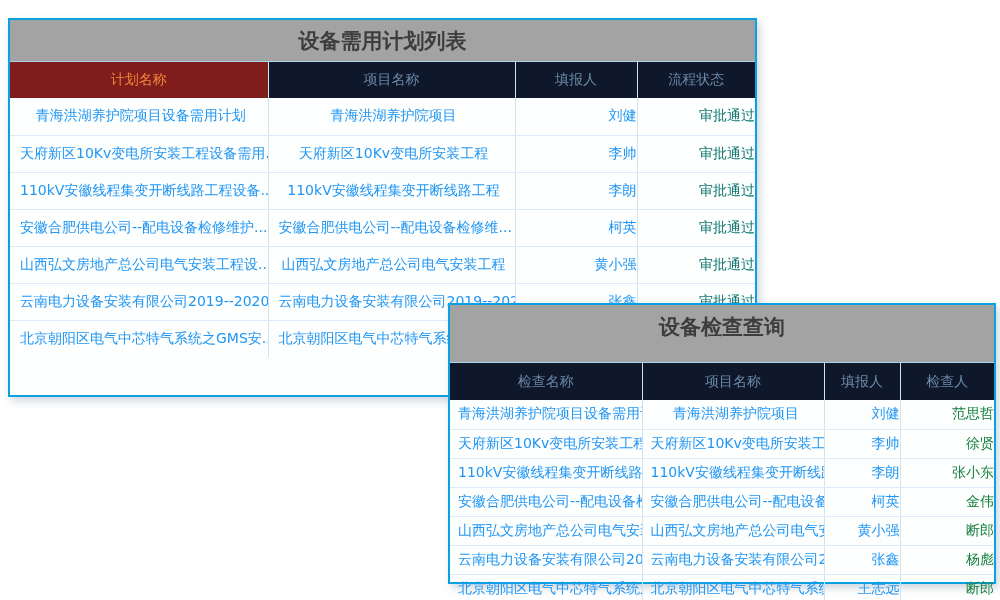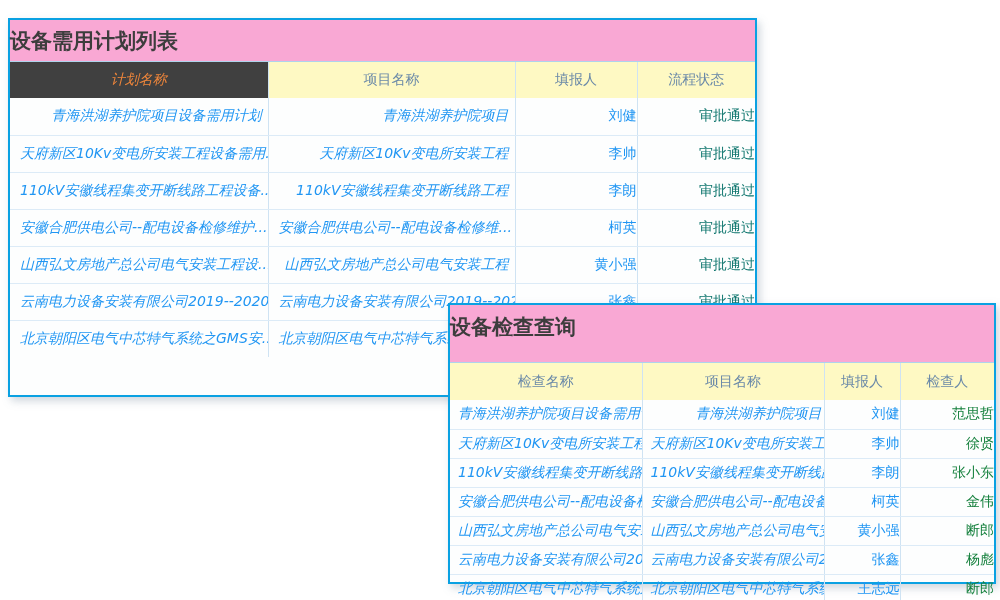--- a/index.html
+++ b/index.html
@@ -10,53 +10,54 @@
   .window {
     position: absolute;
     background: #fdfefe;
     border: 2px solid #0aa1e2;
     box-shadow: 3px 4px 8px rgba(120,140,160,0.35);
   }
   .win1 { left: 8px;  top: 18px;  width: 749px; height: 379px; z-index: 1; }
   .win2 { left: 448px; top: 303px; width: 548px; height: 281px; z-index: 2; }
 
   .window h1 {
+    text-align: center;
     font-size: 21px;
     font-weight: bold;
     color: #3d3d3d;
     border-bottom: 1px solid #aed3ec;
-    background: #f9a8d4;
+    background: #a3a3a3;
   }
   .win1 h1 { height: 42px; line-height: 42px; }
   .win2 h1 { height: 58px; line-height: 45px; }
 
   table { border-collapse: collapse; table-layout: fixed; width: 100%; }
   th, td {
     overflow: hidden;
     white-space: nowrap;
     font-size: 14px;
     border-right: 1px solid #cfe3f3;
   }
   th:last-child, td:last-child { border-right: none; }
   td { border-bottom: 1px solid #dcebf7; }
   tbody tr:last-child td { border-bottom: none; }
 
   thead th {
-    background: #fef9c3;
+    background: #0f172a;
     color: #6a89a8;
     font-weight: normal;
     text-align: center;
   }
   .win1 thead th { height: 36px; }
   .win2 thead th { height: 37px; }
-  .win1 thead th.active { background: #404040; color: #f0863a; font-style: italic; }
+  .win1 thead th.active { background: #7f1d1d; color: #f0863a; }
 
   .win1 td { height: 37px; }
   .win2 td { height: 29px; }
-  td.name { text-align: right; padding-left: 10px; padding-right: 6px; font-style: italic; }
+  td.name { text-align: center; padding-left: 10px; padding-right: 6px; }
   .win2 td.name { padding-left: 8px; padding-right: 2px; }
   td.center { text-align: right; }
 
   .link   { color: #2196f3; }
   .status { color: #0f766e; }
   .inspector { color: #15803d; }
 </style>
 </head>
 <body>
 

